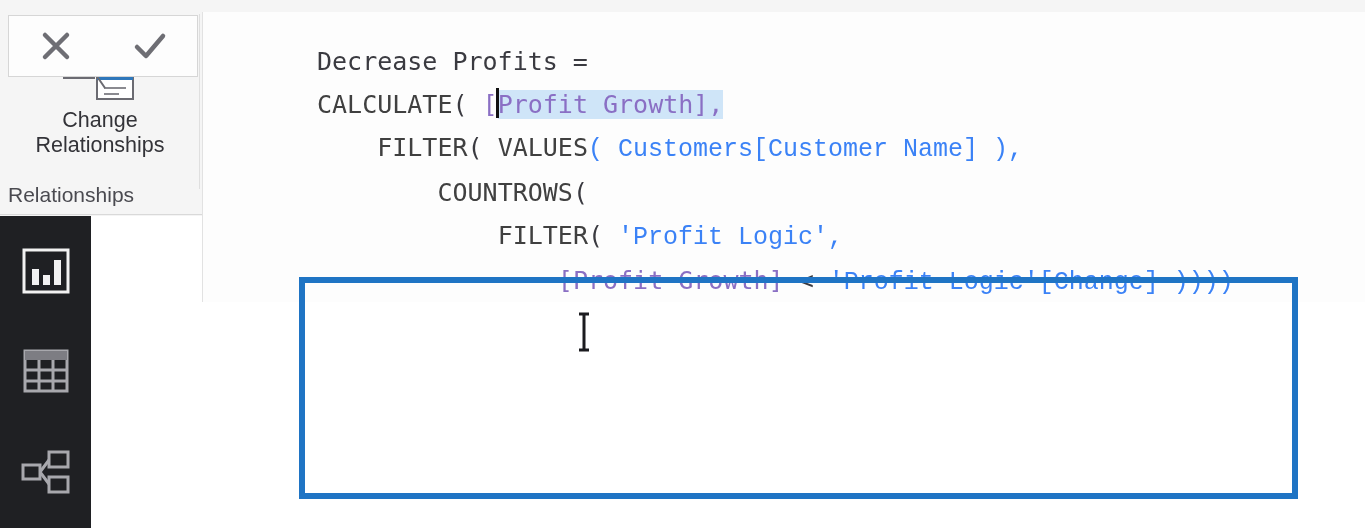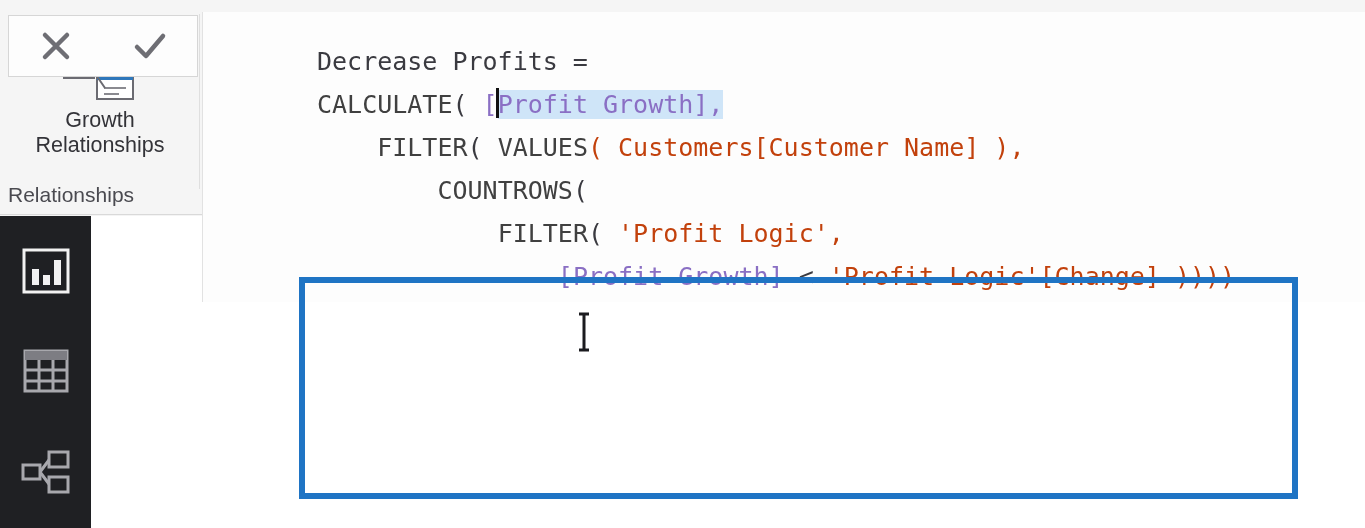--- a/index.html
+++ b/index.html
@@ -119,21 +119,21 @@
   .code {
     position: absolute; left: 0; top: 0;
     font-family: "DejaVu Sans Mono", monospace;
     font-size: 25px;
     line-height: 43px;
     white-space: pre;
     color: #3a3a40;
   }
   .code .fn   { color: #404040; }
   .code .meas { color: #8a6fc4; }
-  .code .lit  { color: #c2410c; }
+  .code .lit  { color: #3b82f6; font-family: Liberation Mono, monospace; }
   .code .op   { color: #3a3a40; }
   .sel { background: #cfe5f8; }
   .caret-bar {
     display: inline-block; width: 3px; height: 30px;
     background: #111; vertical-align: -5px;
     margin: 0 -1.5px;
     position: relative;
   }
   .ibeam {
     position: absolute; left: 577px; top: 312px;
@@ -172,21 +172,21 @@
             <rect x="36" y="43" width="36" height="7" fill="#2e77bb"></rect>
             <line x1="43" y1="58" x2="65" y2="58" stroke="#8a8a90" stroke-width="2"></line>
             <line x1="43" y1="64" x2="58" y2="64" stroke="#8a8a90" stroke-width="2"></line>
             <rect x="3" y="24" width="30" height="24" fill="#ffffff" stroke="#6b6b72" stroke-width="2"></rect>
             <rect x="3" y="24" width="30" height="6" fill="#2e77bb"></rect>
             <line x1="9" y1="38" x2="27" y2="38" stroke="#8a8a90" stroke-width="2"></line>
             <line x1="9" y1="43" x2="22" y2="43" stroke="#8a8a90" stroke-width="2"></line>
             <path d="M33 30 L44 14 M33 42 L44 58" stroke="#6b6b72" stroke-width="2" fill="none"></path>
           </svg>
         </div>
-        <div class="btn-label">Growth
+        <div class="btn-label">Change
 Relationships</div>
       </div>
       <div class="group-label" style="text-align:left;padding-left:8px;">Relationships</div>
       <div class="group-divider" style="left:199px;"></div>
     </div>
 
     <div class="ribbon-group" style="left:200px;width:348px;">
       <div class="big-btn" style="left:16px;top:8px;width:105px;">
         <div class="icon-wrap">
           <svg width="80" height="74" viewBox="0 0 80 74">

